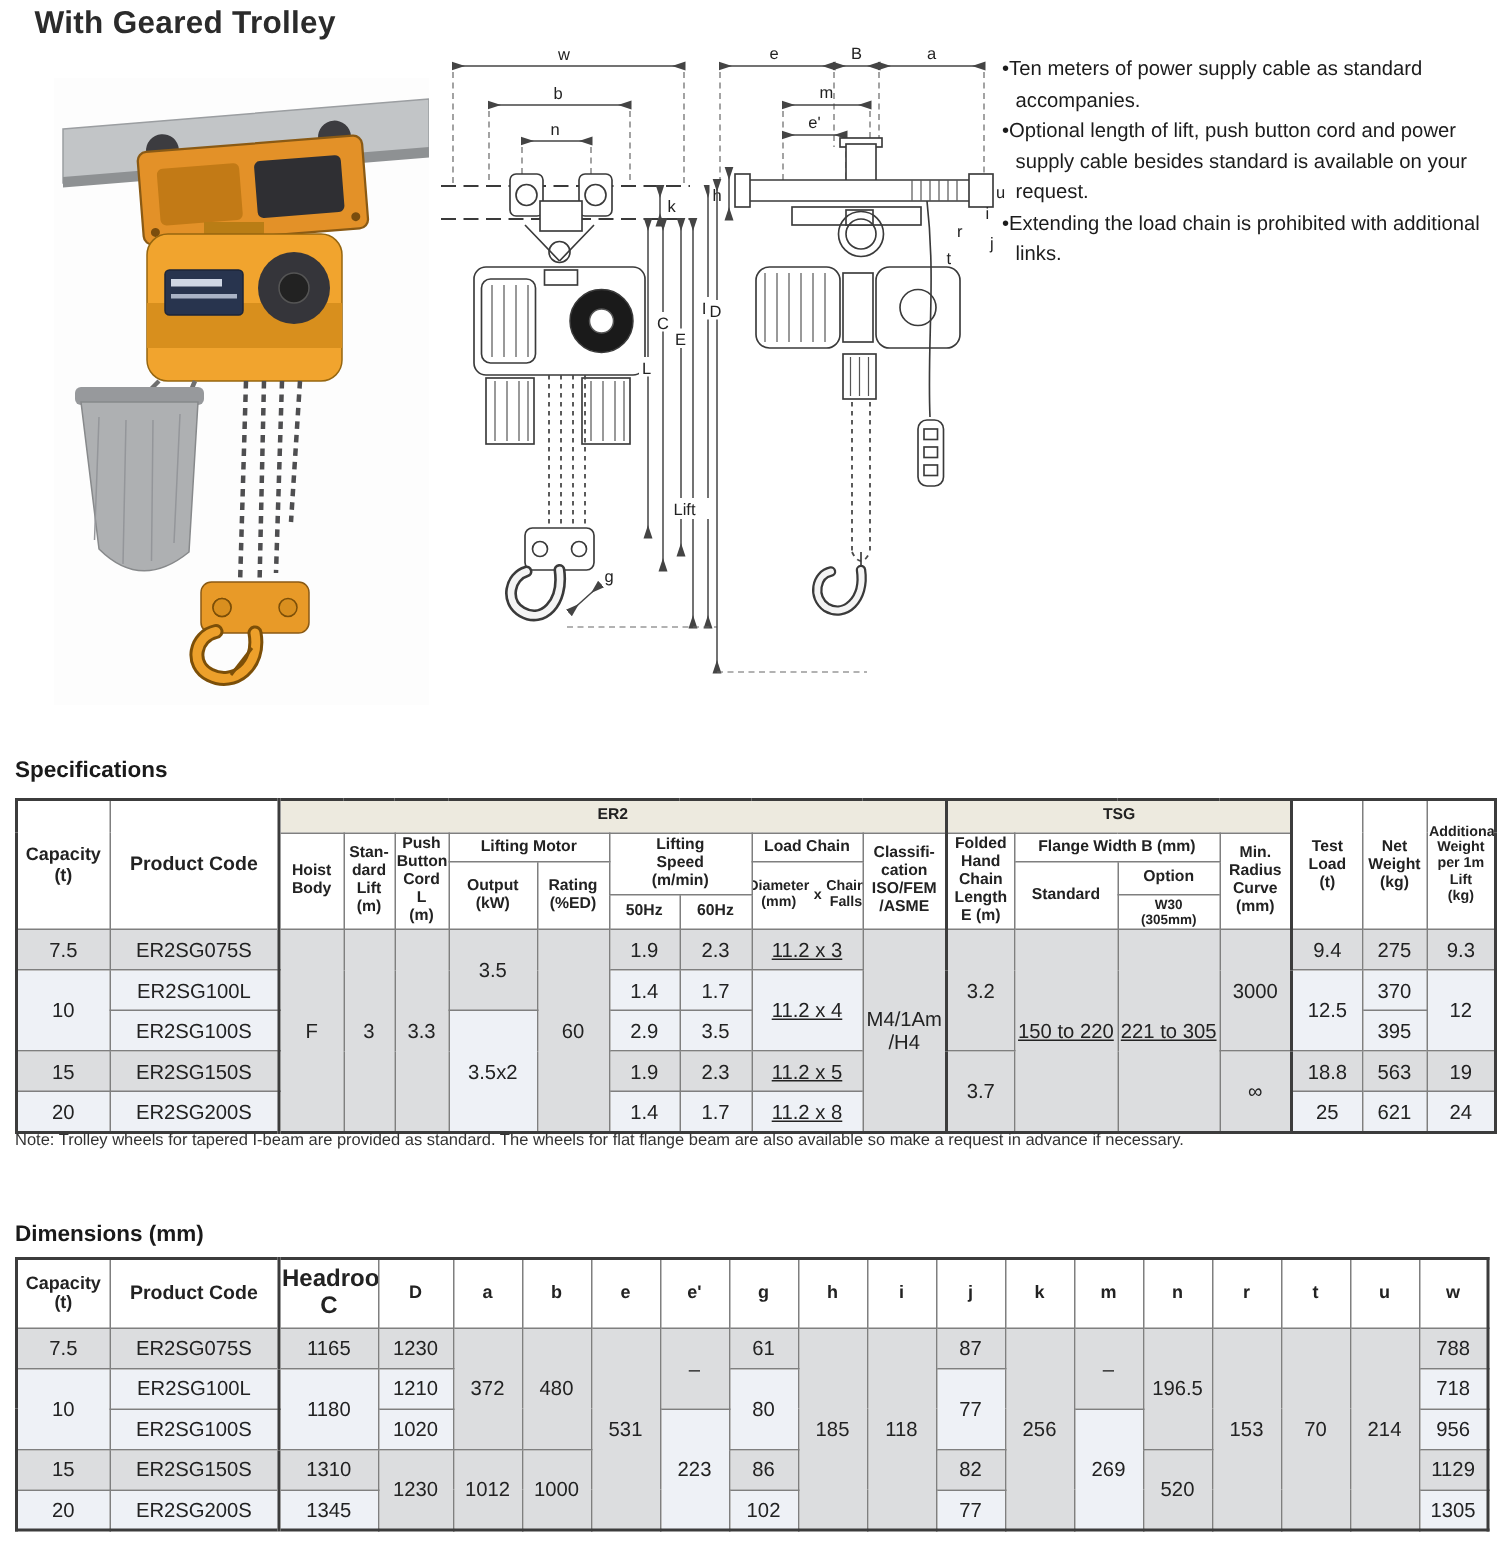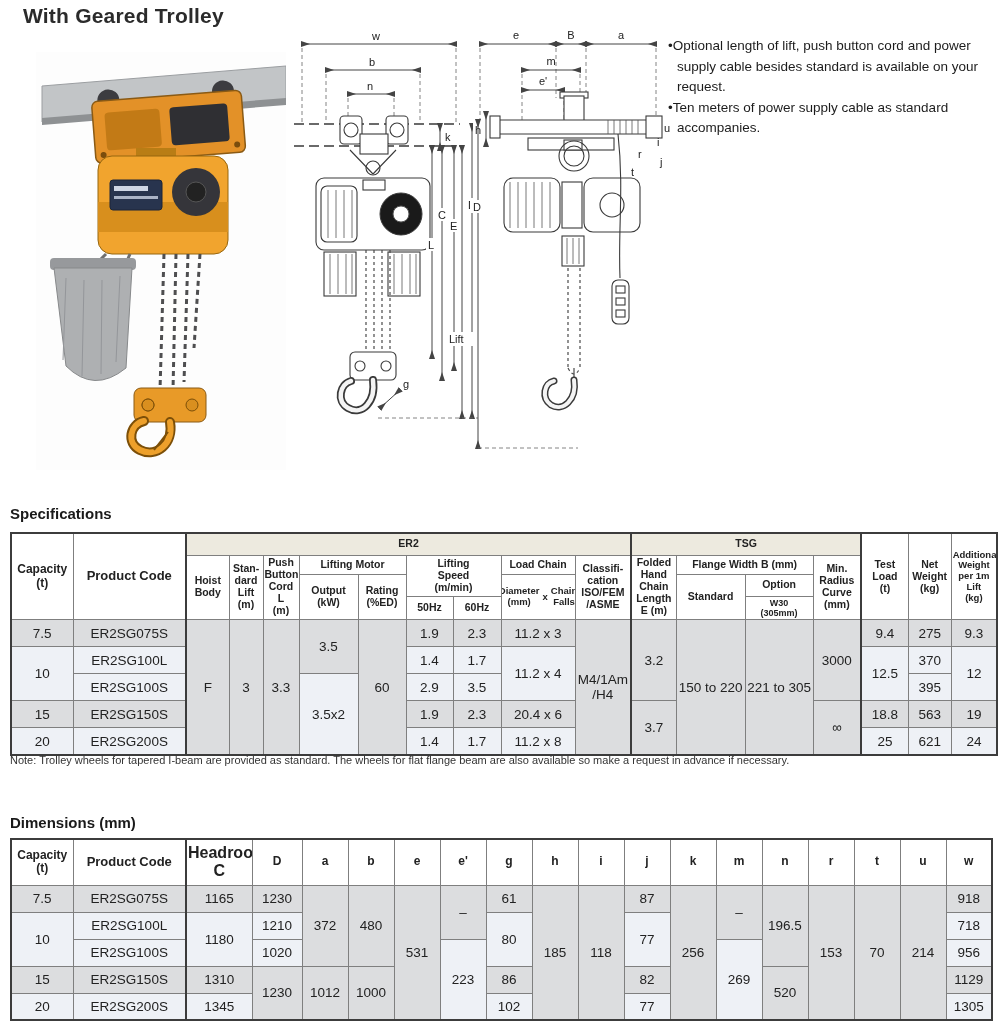--- a/index.html
+++ b/index.html
@@ -20,21 +20,21 @@
   .note{left:10px;top:754px;width:980px;font-size:11px;color:#333;z-index:3;}
   table.t{border-collapse:collapse;table-layout:fixed;width:982px;border:2px solid #3c3c3c;background:#fff;z-index:3;}
   .t th,.t td{border:1px solid #7f7f7f;text-align:center;vertical-align:middle;padding:0 1px;overflow:hidden;}
   .t th{font-weight:bold;font-size:10.5px;line-height:1.14;white-space:pre-line;background:#fff;color:#222;}
   .t td{font-size:13.5px;color:#222;background:transparent;}
   .band{background:#edeadf !important;font-size:12px;}
   .bl{border-left:2px solid #3c3c3c !important;}
   tr.g{background:#dcdddf;}
   tr.l{background:#eef1f6;}
   .pre{white-space:pre-line;font-size:11px;line-height:1.15;margin-top:12px;}
-  .sm{font-size:12.5px;}
+  .sm{font-size:12.5px;text-decoration:underline;}
   .lc{display:flex;align-items:center;justify-content:center;gap:3px;font-size:9.5px;line-height:1.1;white-space:pre-line;}
   svg text{font-family:"Liberation Sans","DejaVu Sans",sans-serif;font-size:11px;fill:#222;}
   .dimln{stroke:#444;stroke-width:1;}
   .ext{stroke:#666;stroke-width:.8;stroke-dasharray:4 3;}
   .sk{stroke:#3a3a3a;stroke-width:1.1;fill:#fff;}
   .skn{stroke:#3a3a3a;stroke-width:1.1;fill:none;}
   .hat{stroke:#555;stroke-width:.8;}
   .chain{stroke:#4a4a4a;stroke-width:1.2;stroke-dasharray:3 3;fill:none;}
 </style>
 </head>
@@ -243,22 +243,23 @@
     <line class="skn" x1="106" y1="340" x2="106" y2="353"></line>
     <path d="M106,352 C109,372 95,384 83,377 C73,370 76,355 86,353" stroke="#3a3a3a" stroke-width="7" fill="none" stroke-linecap="round"></path>
     <path d="M106,352 C109,372 95,384 83,377 C73,370 76,355 86,353" stroke="#f4f4f4" stroke-width="4" fill="none" stroke-linecap="round"></path>
     <line class="dimln" x1="10" y1="92" x2="10" y2="420" marker-start="url(#ar2)" marker-end="url(#ar2)"></line>
     <line class="ext" x1="10" y1="420" x2="110" y2="420"></line>
     <rect x="2" y="172" width="13" height="13" fill="#fff"></rect>
       <text x="5" y="183">D</text>
   </svg>
 
   <div class="abs bullets">
+    <div class="b">Ten meters of power supply cable as standard accompanies.</div>
     <div class="b">Optional length of lift, push button cord and power supply cable besides standard is available on your request.</div>
-    <div class="b">Ten meters of power supply cable as standard accompanies.</div>
+    <div class="b">Extending the load chain is prohibited with additional links.</div>
   </div>
 
 
   <div class="abs sec-h" style="left:10px;top:505px;">Specifications</div>
 
   <table class="t abs" style="left:10px;top:532px;">
     <colgroup>
       <col style="width:62px">
         <col style="width:113px">
         <col style="width:43px">
@@ -388,21 +389,21 @@
       <td rowspan="3">3.5x2</td>
       <td>2.9</td>
       <td>3.5</td>
       <td>395</td>
     </tr>
     <tr class="g" style="height:27px">
       <td>15</td>
       <td>ER2SG150S</td>
       <td>1.9</td>
       <td>2.3</td>
-      <td class="sm">20.4  x  6</td>
+      <td class="sm">11.2  x  5</td>
       <td rowspan="2" class="bl">3.7</td>
       <td rowspan="2">∞</td>
       <td class="bl">18.8</td>
       <td>563</td>
       <td>19</td>
     </tr>
     <tr class="l" style="height:27px">
       <td>20</td>
       <td>ER2SG200S</td>
       <td>1.4</td>
@@ -477,21 +478,21 @@
       <td>61</td>
       <td rowspan="5">185</td>
       <td rowspan="5">118</td>
       <td>87</td>
       <td rowspan="5">256</td>
       <td rowspan="2">–</td>
       <td rowspan="3">196.5</td>
       <td rowspan="5">153</td>
       <td rowspan="5">70</td>
       <td rowspan="5">214</td>
-      <td>918</td>
+      <td>788</td>
     </tr>
     <tr class="l" style="height:27px">
       <td rowspan="2">10</td>
       <td>ER2SG100L</td>
       <td rowspan="2" class="bl">1180</td>
       <td>1210</td>
       <td rowspan="2">80</td>
       <td rowspan="2">77</td>
       <td>718</td>
     </tr>

